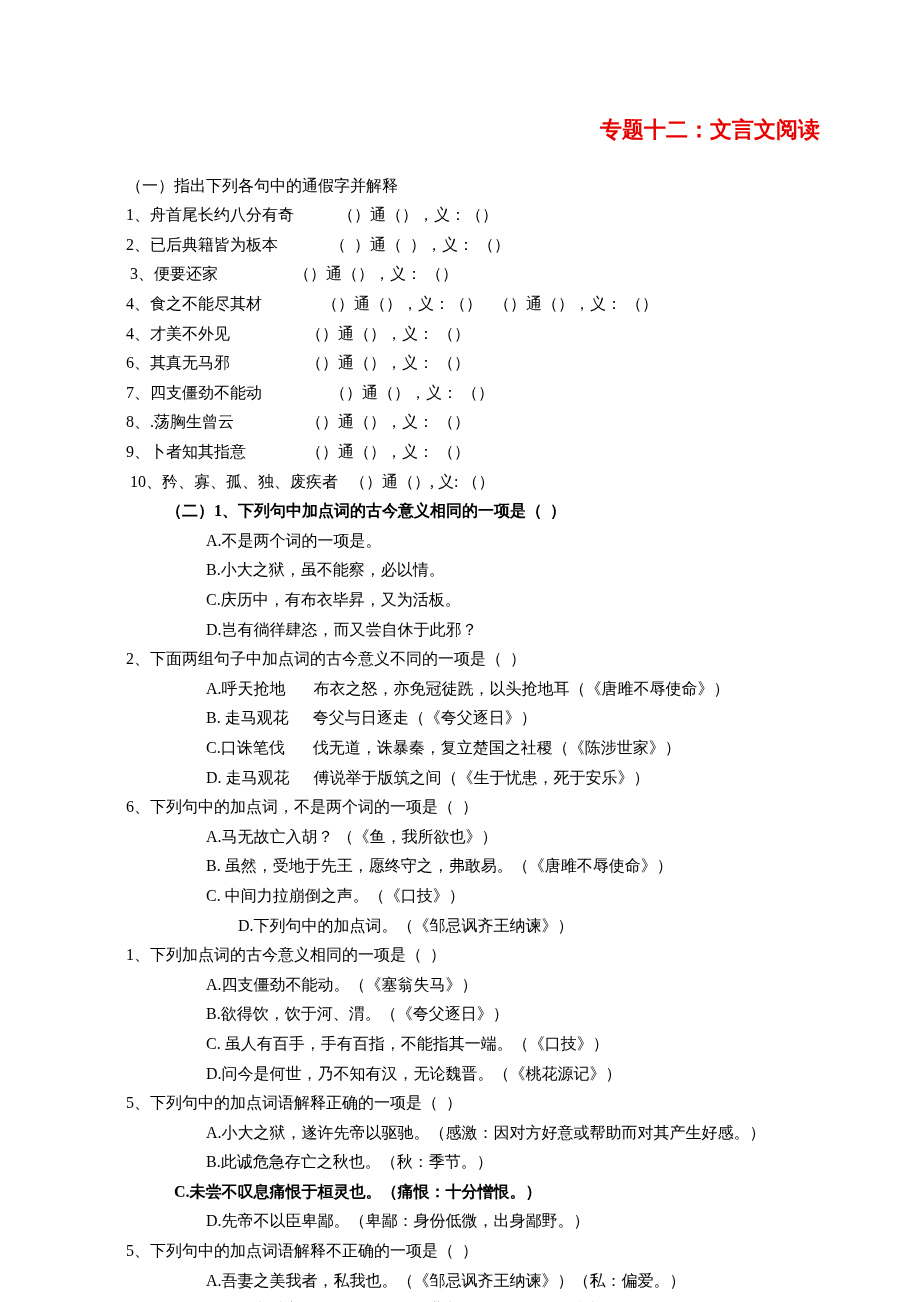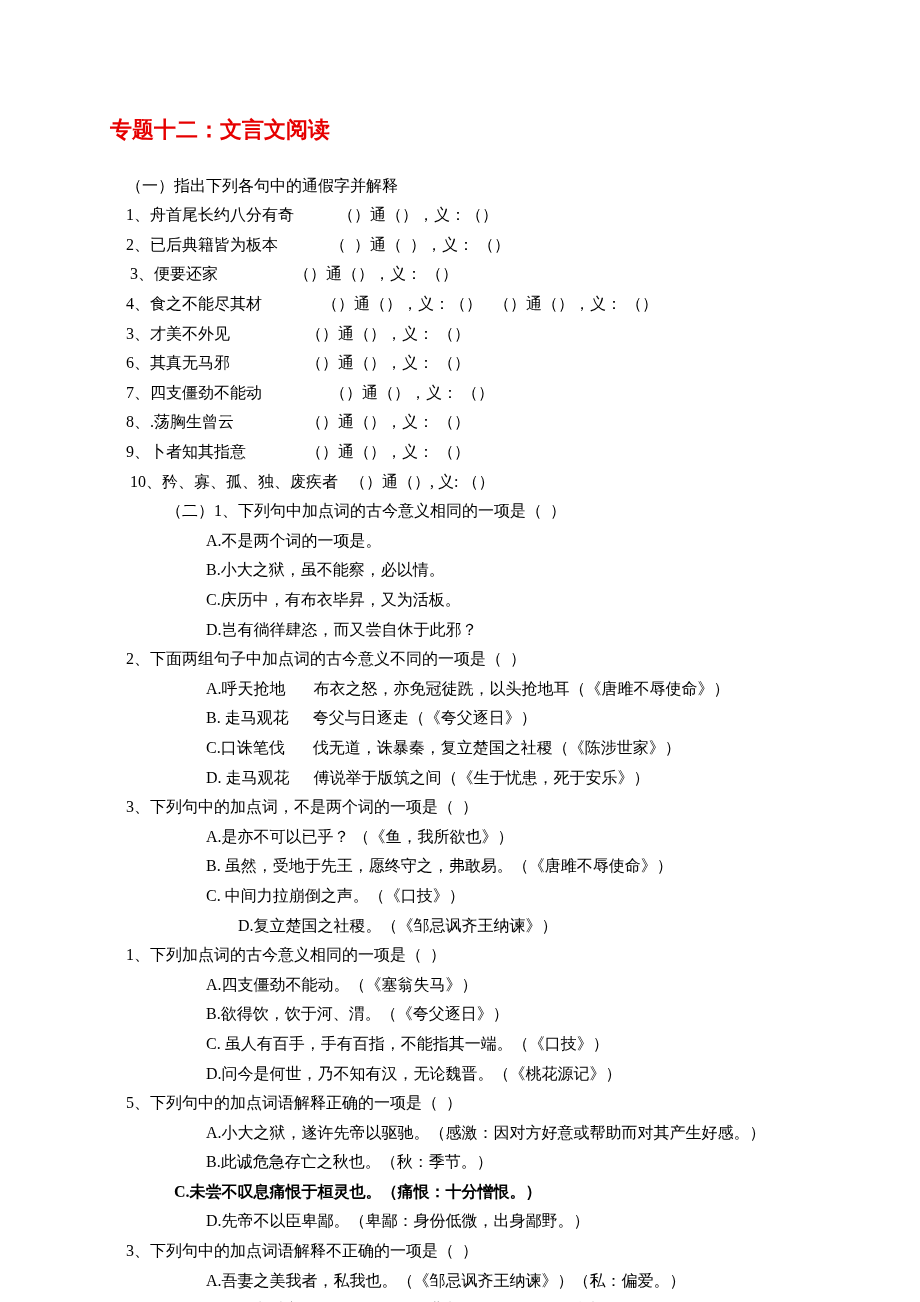--- a/index.html
+++ b/index.html
@@ -7,75 +7,75 @@
     font-size: 16px;
     line-height: 1.85;
     color: #000;
     background: #fff;
     width: 920px;
     margin: 0;
     padding: 110px 100px 60px 110px;
     box-sizing: border-box;
   }
   .title {
-    text-align: left;
+    text-align: right;
     font-size: 22px;
     font-weight: bold;
     color: #e60000;
     margin-bottom: 20px;
     font-family: "SimHei", "黑体", sans-serif;
   }
   .line { white-space: pre-wrap; margin-left: 16px; }
-  .indent1 { padding-left: 2.5em; }
+  .indent1 { padding-left: 2.5em; font-weight: bold; }
   .indent2 { padding-left: 5em; }
   .indent3 { padding-left: 7em; }
   .indent1b { padding-left: 3em; font-weight: bold; }
 </style>
 </head>
 <body>
 
 <div class="title">专题十二：文言文阅读</div>
 
 <div class="line">（一）指出下列各句中的通假字并解释</div>
 <div class="line">1、舟首尾长约八分有奇           （）通（），义：（）</div>
 <div class="line">2、已后典籍皆为板本             （  ）通（  ），义： （）</div>
 <div class="line"> 3、便要还家                   （）通（），义： （）</div>
 <div class="line">4、食之不能尽其材               （）通（），义：（）   （）通（），义： （）</div>
-<div class="line">3、才美不外见                   （）通（），义： （）</div>
+<div class="line">4、才美不外见                   （）通（），义： （）</div>
 <div class="line">6、其真无马邪                   （）通（），义： （）</div>
 <div class="line">7、四支僵劲不能动                 （）通（），义： （）</div>
 <div class="line">8、.荡胸生曾云                  （）通（），义： （）</div>
 <div class="line">9、卜者知其指意               （）通（），义： （）</div>
 <div class="line"> 10、矜、寡、孤、独、废疾者   （）通（）, 义: （）</div>
 
 <div class="line indent1">（二）1、下列句中加点词的古今意义相同的一项是（  ）</div>
 <div class="line indent2">A.不是两个词的一项是。</div>
 <div class="line indent2">B.小大之狱，虽不能察，必以情。</div>
 <div class="line indent2">C.庆历中，有布衣毕昇，又为活板。</div>
 <div class="line indent2">D.岂有徜徉肆恣，而又尝自休于此邪？</div>
 
 <div class="line">2、下面两组句子中加点词的古今意义不同的一项是（  ）</div>
 <div class="line indent2">A.呼天抢地       布衣之怒，亦免冠徒跣，以头抢地耳（《唐雎不辱使命》）</div>
 <div class="line indent2">B. 走马观花      夸父与日逐走（《夸父逐日》）</div>
 <div class="line indent2">C.口诛笔伐       伐无道，诛暴秦，复立楚国之社稷（《陈涉世家》）</div>
 <div class="line indent2">D. 走马观花      傅说举于版筑之间（《生于忧患，死于安乐》）</div>
 
-<div class="line">3、下列句中的加点词，不是两个词的一项是（  ）</div>
-<div class="line indent2">A.是亦不可以已乎？ （《鱼，我所欲也》）</div>
+<div class="line">6、下列句中的加点词，不是两个词的一项是（  ）</div>
+<div class="line indent2">A.马无故亡入胡？ （《鱼，我所欲也》）</div>
 <div class="line indent2">B. 虽然，受地于先王，愿终守之，弗敢易。（《唐雎不辱使命》）</div>
 <div class="line indent2">C. 中间力拉崩倒之声。（《口技》）</div>
-<div class="line indent3">D.复立楚国之社稷。（《邹忌讽齐王纳谏》）</div>
+<div class="line indent3">D.下列句中的加点词。（《邹忌讽齐王纳谏》）</div>
 
 <div class="line">1、下列加点词的古今意义相同的一项是（  ）</div>
 <div class="line indent2">A.四支僵劲不能动。（《塞翁失马》）</div>
 <div class="line indent2">B.欲得饮，饮于河、渭。（《夸父逐日》）</div>
 <div class="line indent2">C. 虽人有百手，手有百指，不能指其一端。（《口技》）</div>
 <div class="line indent2">D.问今是何世，乃不知有汉，无论魏晋。（《桃花源记》）</div>
 
 <div class="line">5、下列句中的加点词语解释正确的一项是（  ）</div>
 <div class="line indent2">A.小大之狱，遂许先帝以驱驰。（感激：因对方好意或帮助而对其产生好感。）</div>
 <div class="line indent2">B.此诚危急存亡之秋也。（秋：季节。）</div>
 <div class="line indent1b">C.未尝不叹息痛恨于桓灵也。（痛恨：十分憎恨。）</div>
 <div class="line indent2">D.先帝不以臣卑鄙。（卑鄙：身份低微，出身鄙野。）</div>
 
-<div class="line">3、下列句中的加点词语解释不正确的一项是（  ）</div>
+<div class="line">5、下列句中的加点词语解释不正确的一项是（  ）</div>
 <div class="line indent2">A.吾妻之美我者，私我也。（《邹忌讽齐王纳谏》）（私：偏爱。）</div>
 <div class="line indent2">B.肉食者谋之，又何间焉？（《曹刿论战》）（间：参与。）</div>
 
 </body></html>

